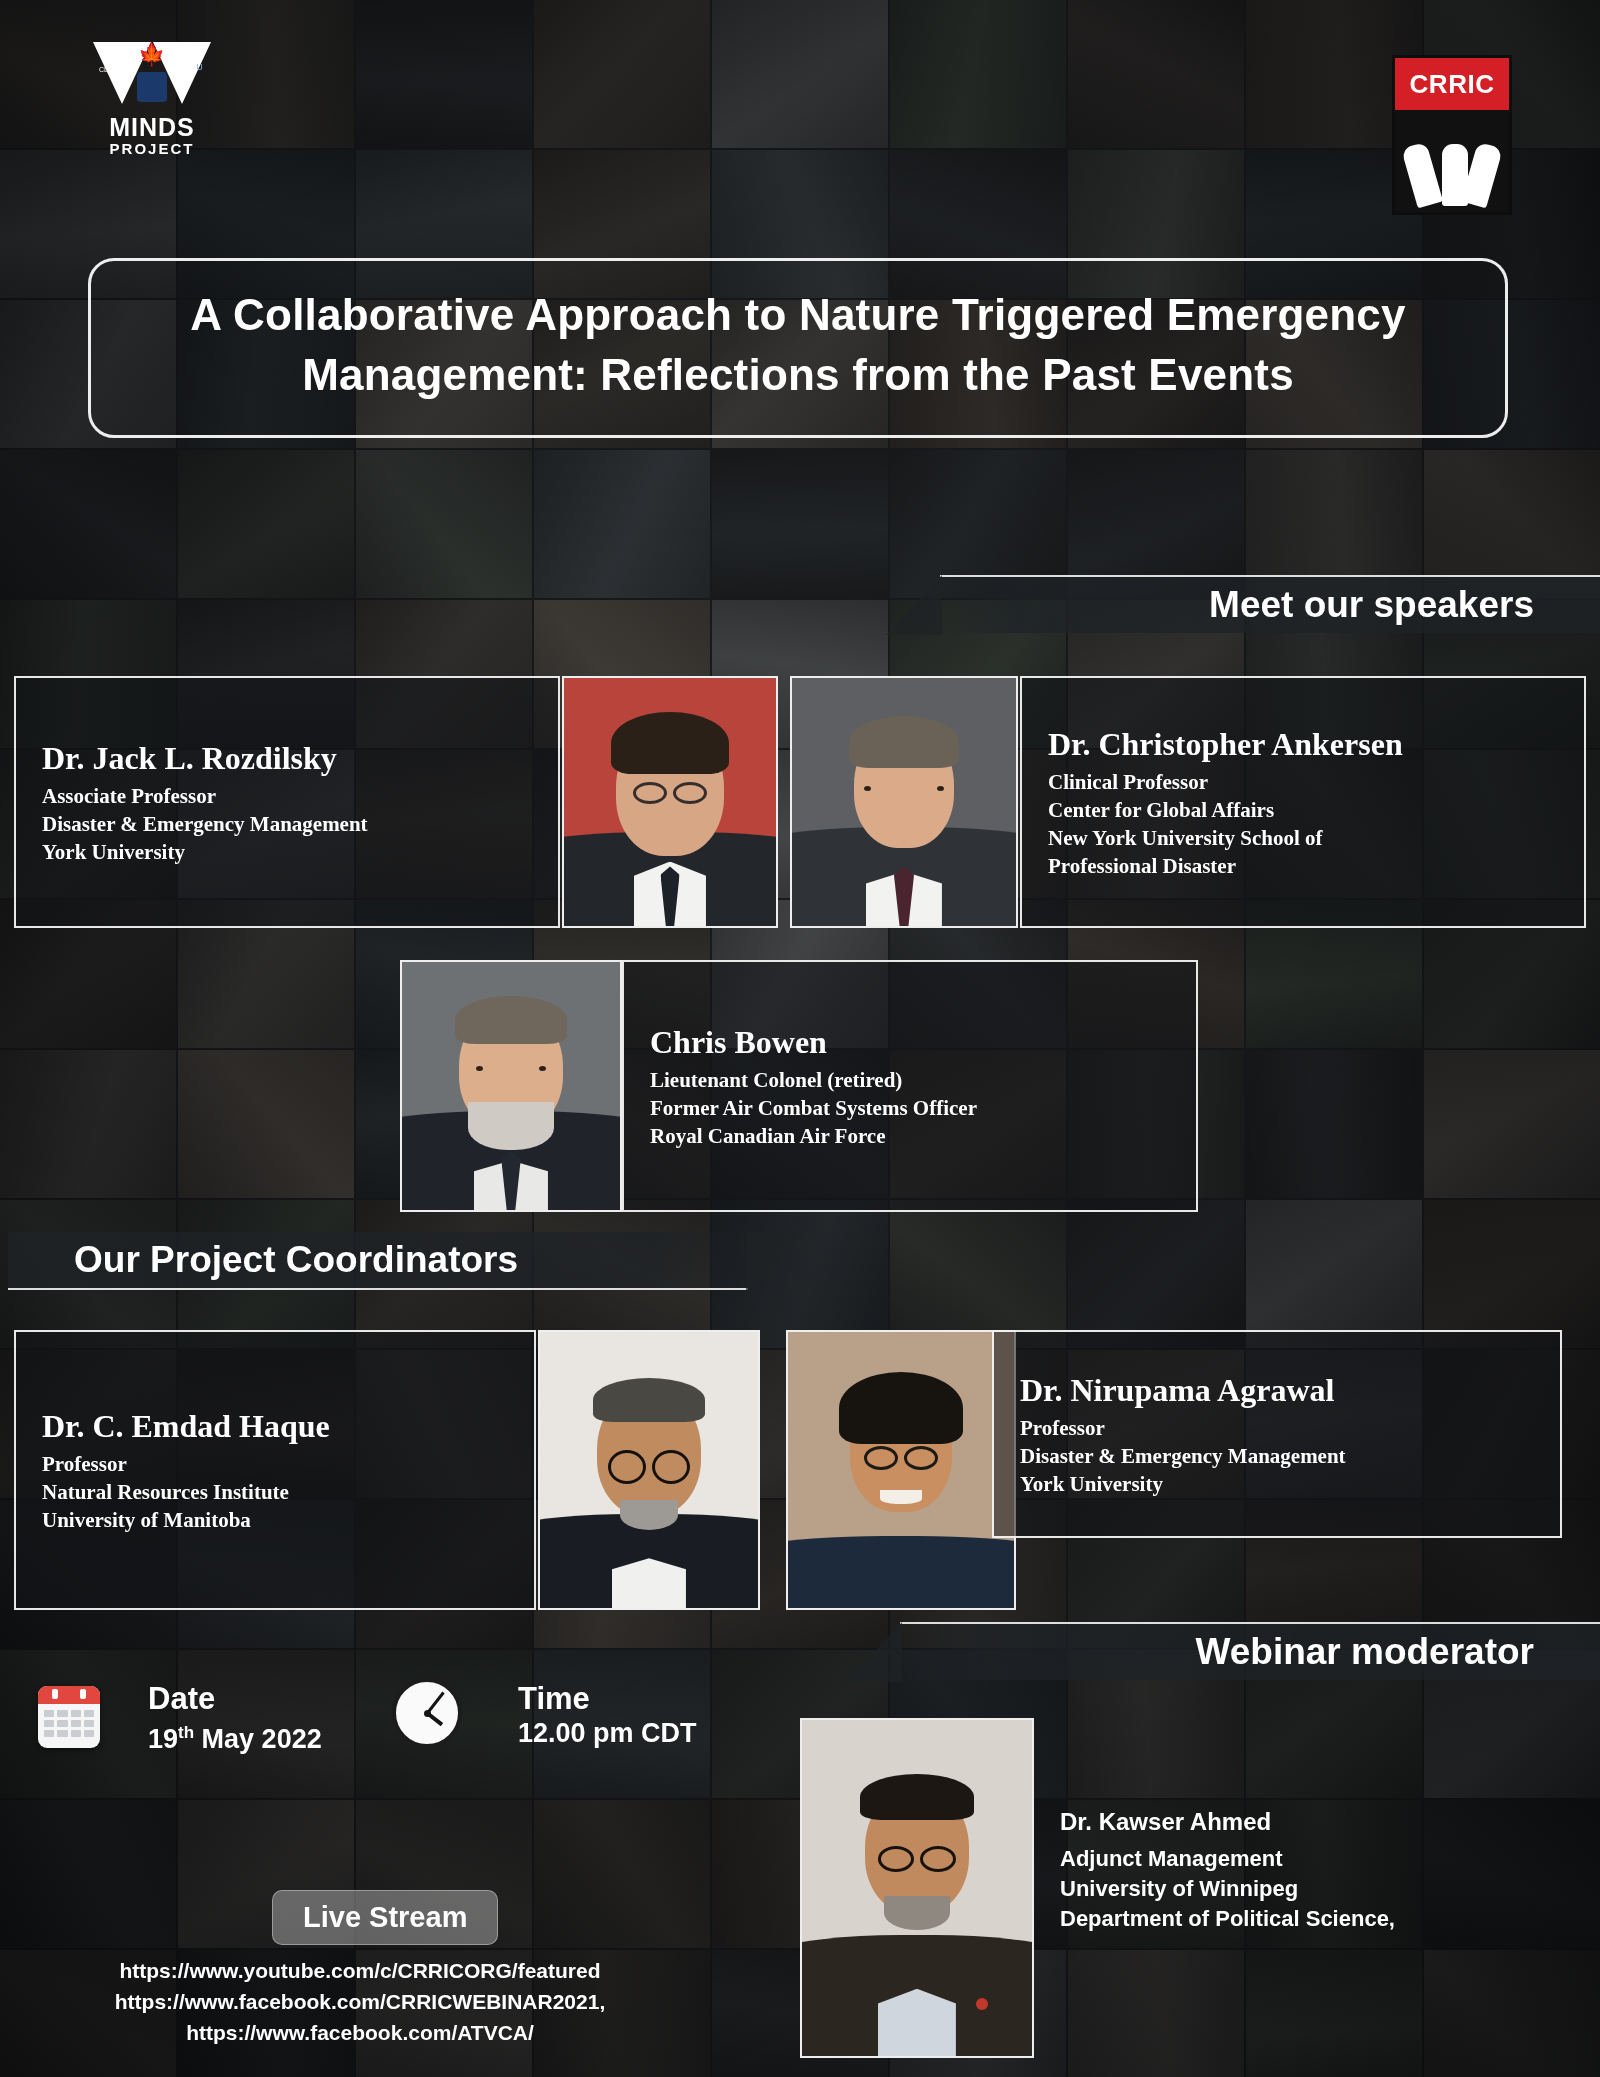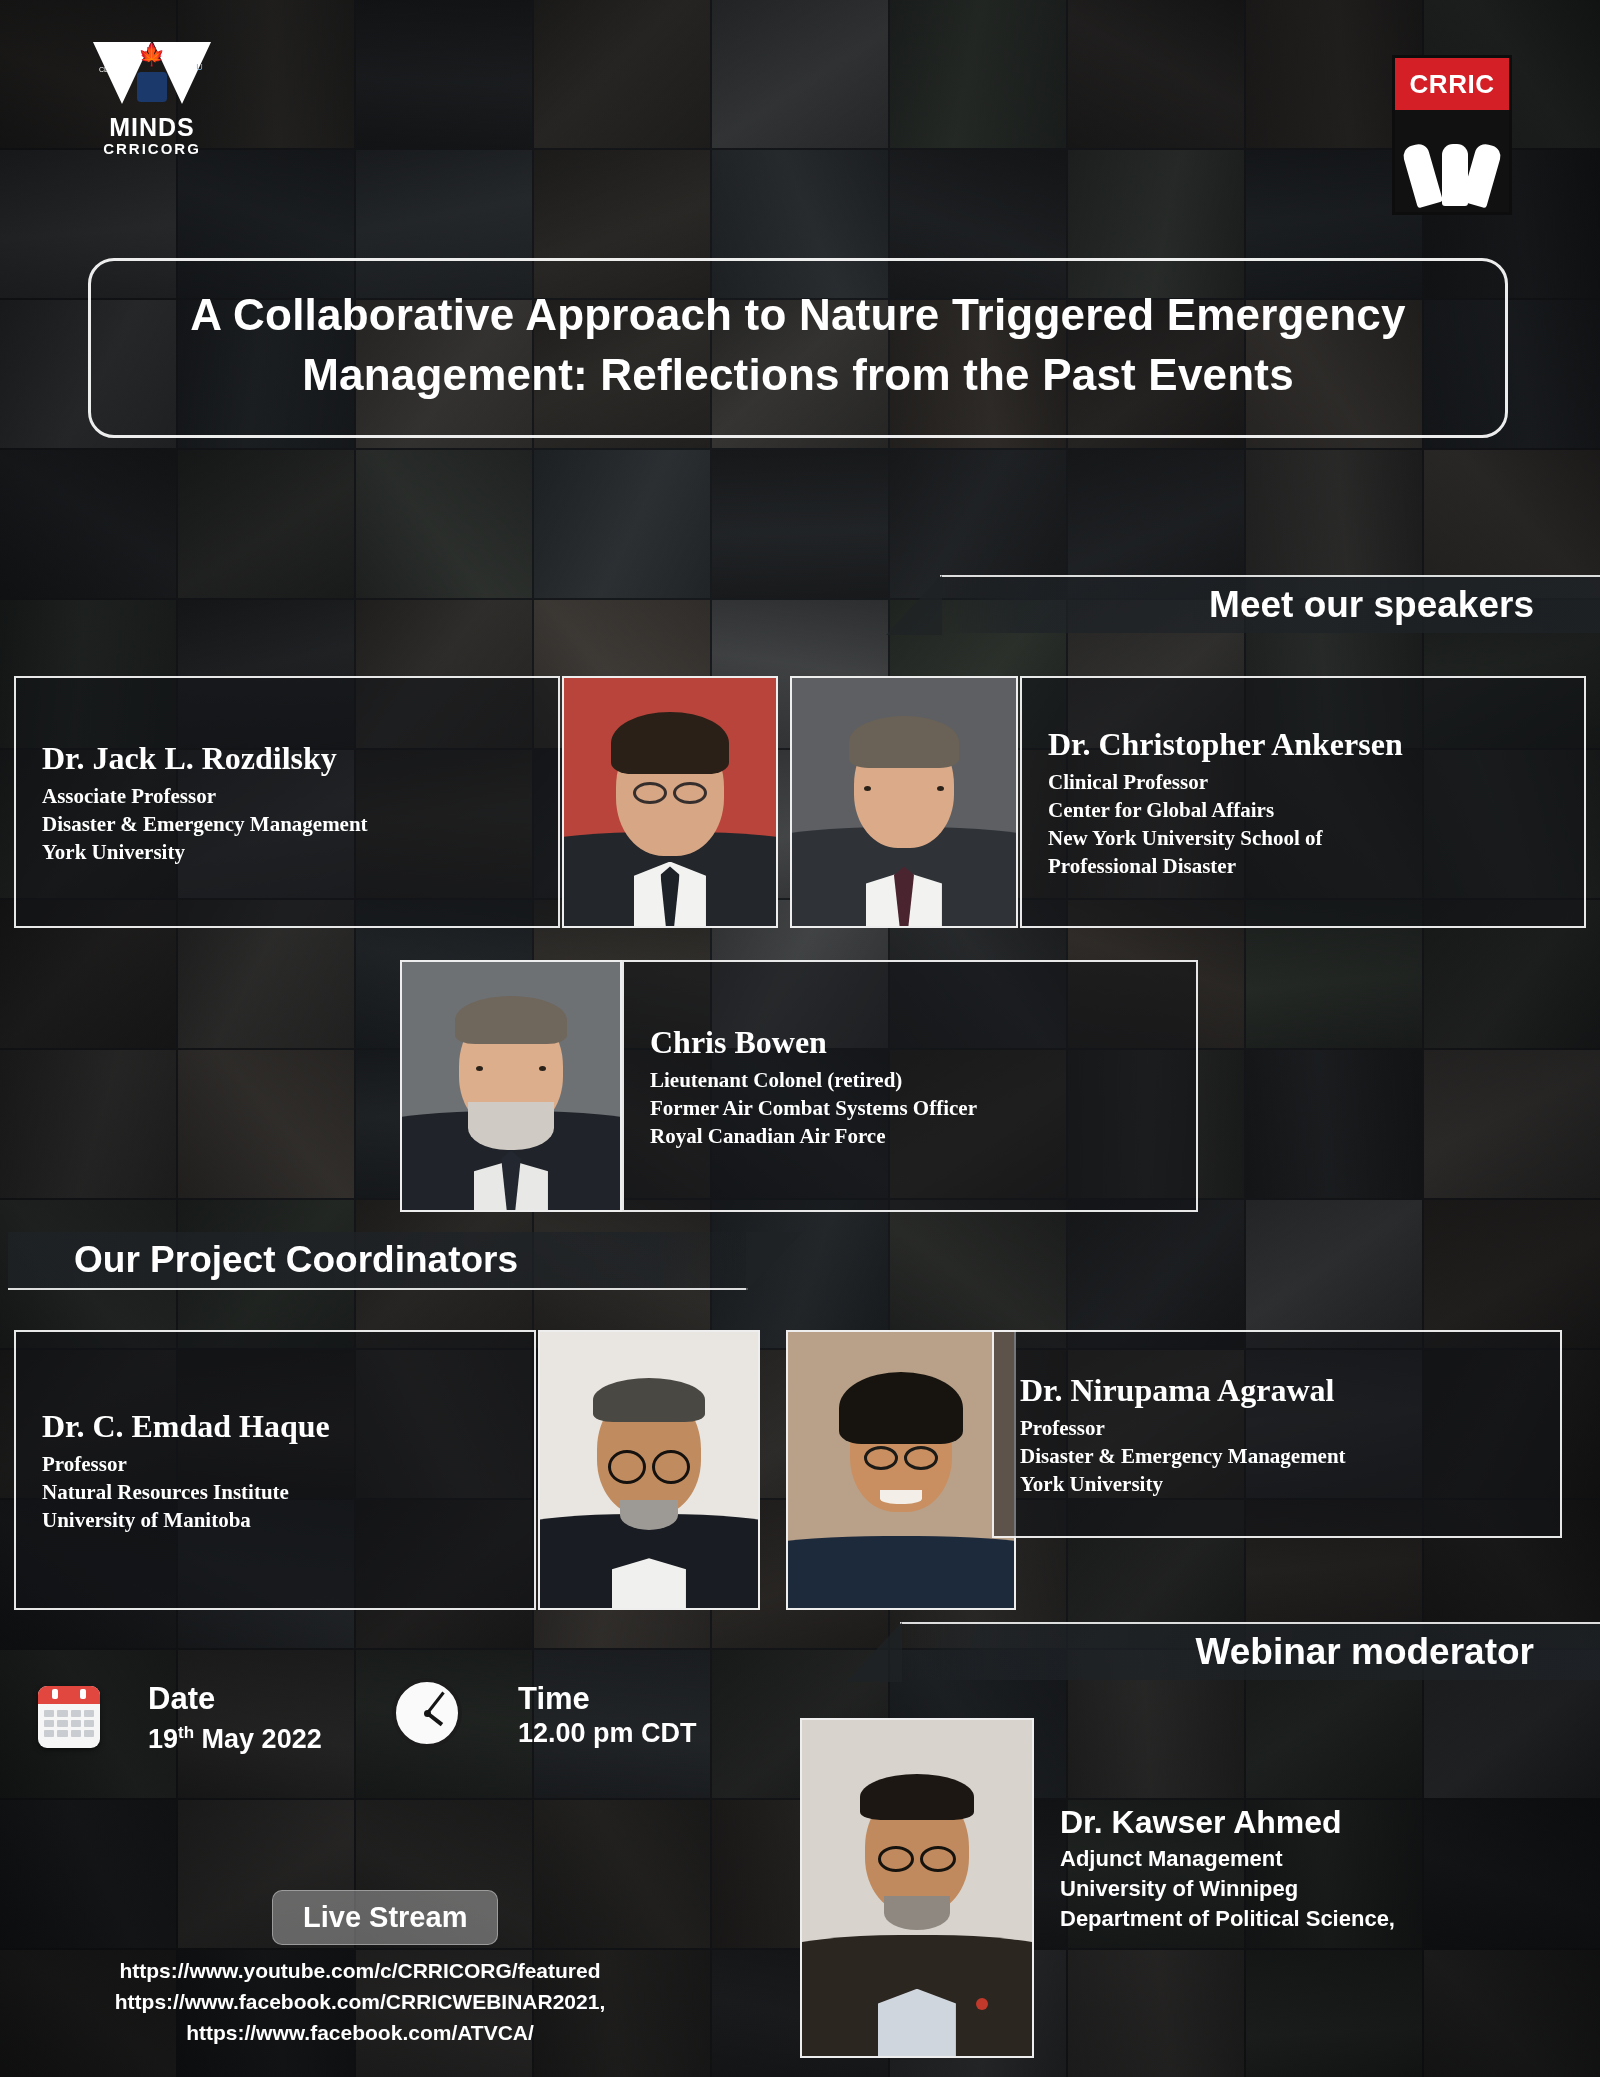--- a/index.html
+++ b/index.html
@@ -377,21 +377,21 @@
     <div class="minds-mark">
       <div class="tri-l"></div>
       <div class="tri-r"></div>
       <div class="leaf">🍁</div>
       <div class="crest"></div>
       <div class="tiny">CDS</div>
       <div class="umark">U</div>
     </div>
     <div class="minds-text">
       <div class="l1">MINDS</div>
-      <div class="l2">CRRICORG</div>
+      <div class="l2">PROJECT</div>
     </div>
   </div>
 
   <div class="crric-logo">
     <div class="band">
       <span>CRRIC</span>
     </div>
     <div class="crric-hands">
       <div class="h h1"></div>
         <div class="h h2"></div>
@@ -572,21 +572,21 @@
       <div class="f-hair" style="top:54px; width:114px; height:46px; background:#1c1712;"></div>
       <div class="f-glass" style="top:126px;">
         <i style="width:36px;height:26px;border-color:#16130f;"></i>
           <i style="width:36px;height:26px;border-color:#16130f;"></i>
       </div>
       <div style="position:absolute; left:50%; transform:translateX(-50%); top:176px; width:66px; height:34px; background:#8e8880; border-radius:0 0 50% 50%;"></div>
       <div style="position:absolute; right:44px; bottom:46px; width:12px; height:12px; background:#c0392b; border-radius:50%;"></div>
     </div>
   </div>
   <div style="position:absolute; left:1060px; top:1800px; width:520px;">
-    <div class="nm" style="color:#fff; font-size:32px; font-weight:700; line-height:44px;">Dr. Kawser Ahmed</div>
+    <div class="nm" style="color:#fff; font-size:24px; font-weight:700; line-height:44px;">Dr. Kawser Ahmed</div>
     <div class="rl" style="color:#fff; font-size:22px; font-weight:700; line-height:30px;">Adjunct Management</div>
     <div class="rl" style="color:#fff; font-size:22px; font-weight:700; line-height:30px;">University of Winnipeg</div>
     <div class="rl" style="color:#fff; font-size:22px; font-weight:700; line-height:30px;">Department of Political Science,</div>
   </div>
 
   <div class="live-btn" style="left:272px; top:1890px;">
     <span>Live Stream</span>
   </div>
   <div class="links" style="left:40px; top:1955px;">
     <div>https://www.youtube.com/c/CRRICORG/featured</div>

